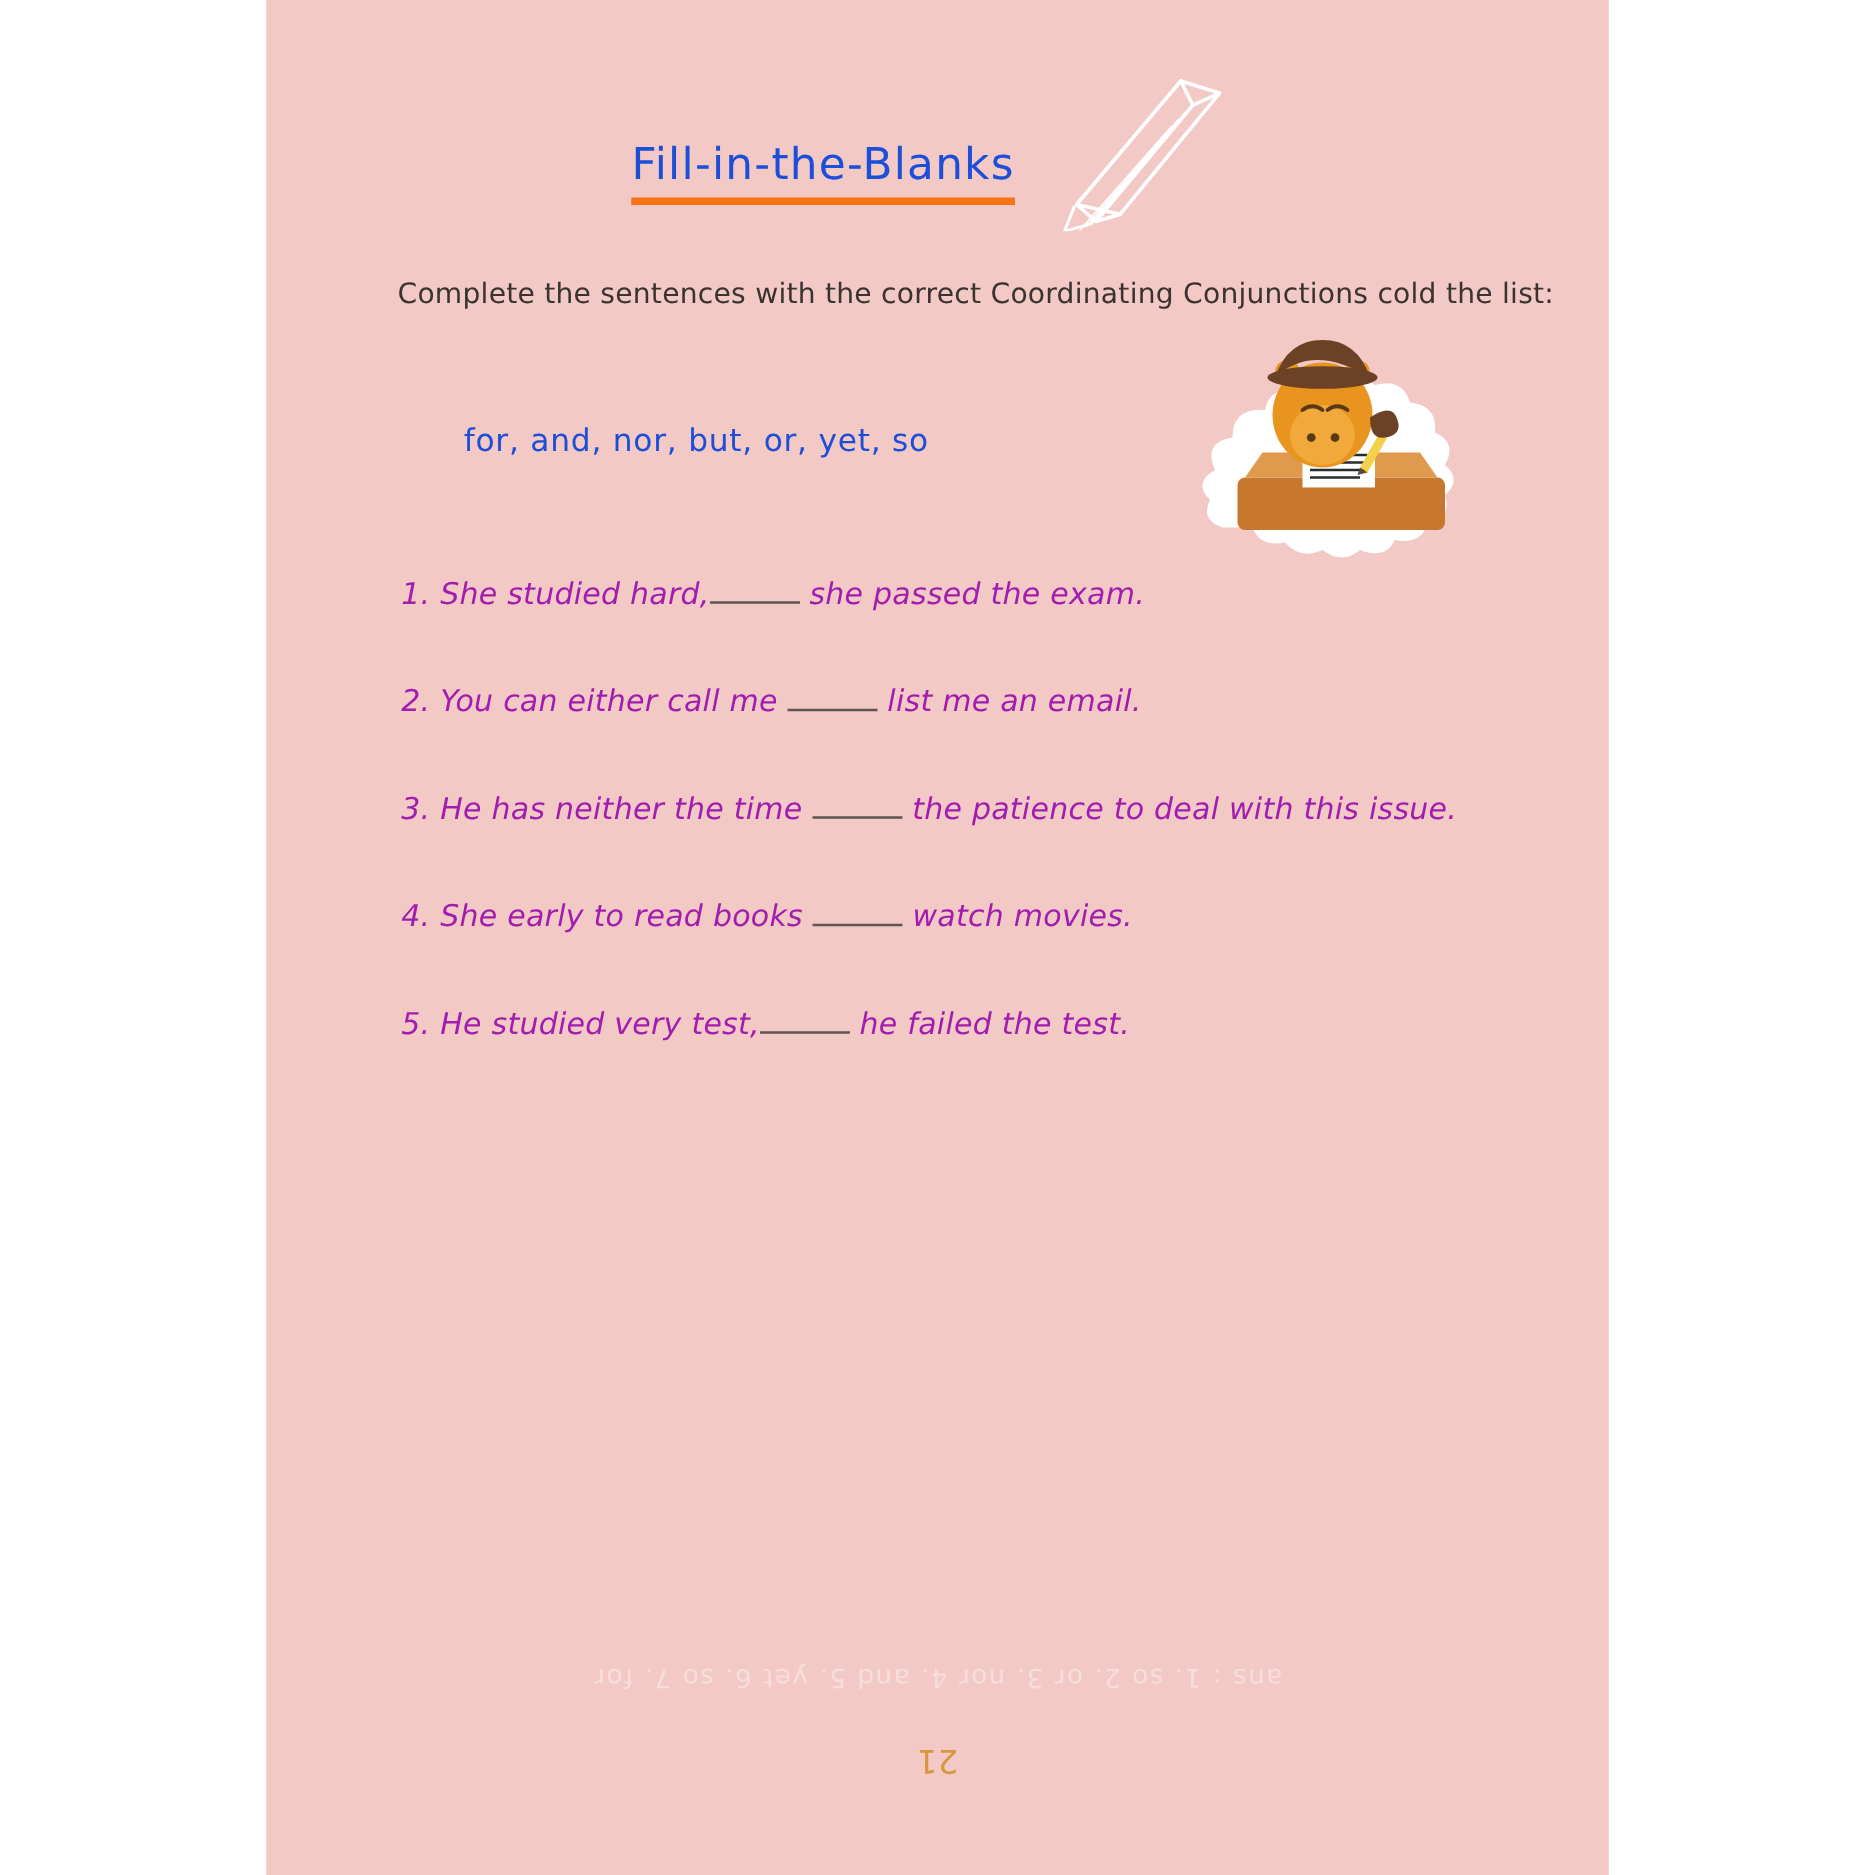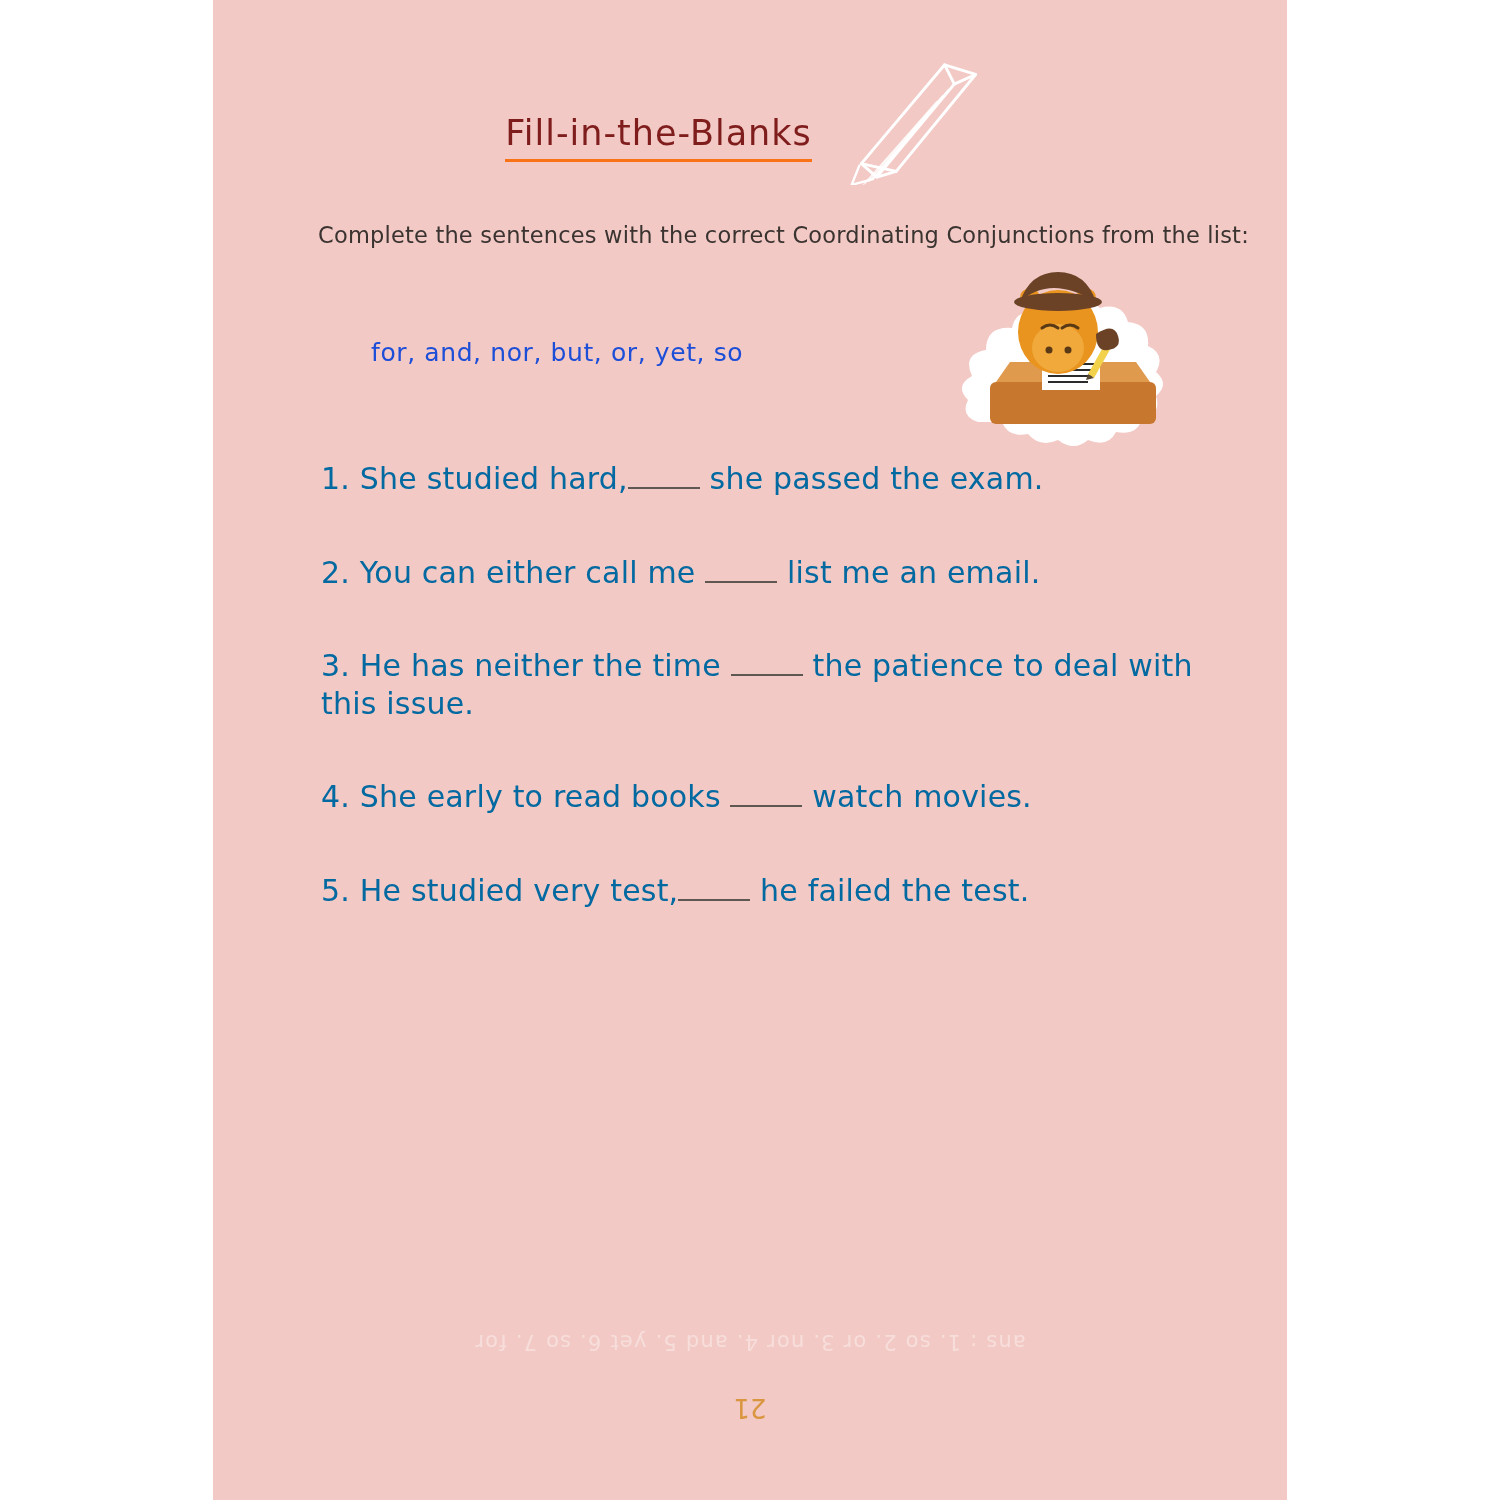--- a/index.html
+++ b/index.html
@@ -27,24 +27,24 @@
     top: 90px;
     width: 100%;
     display: flex;
     align-items: center;
     justify-content: center;
     gap: 18px;
   }
   .title {
     font-family: "DejaVu Sans", sans-serif;
     font-size: 35px;
-    color: #7f1d1d;
+    color: #1d4ed8;
     letter-spacing: 1px;
     padding-bottom: 6px;
-    border-bottom: 3px solid #f97316;
+    border-bottom: 6px solid #f97316;
     white-space: nowrap;
   }
   .pencil-icon {
     width: 155px;
     height: 130px;
     margin-top: -35px;
     margin-left: 10px;
   }
   .instructions {
     position: absolute;
@@ -71,25 +71,26 @@
     width: 270px;
     height: 220px;
   }
   .questions {
     position: absolute;
     left: 108px;
     top: 460px;
     width: 920px;
   }
   .q {
-    font-size: 30px;
-    color: #0369a1;
+    font-size: 24px;
+    color: #a21caf;
     line-height: 1.25;
     margin-bottom: 56px;
     letter-spacing: 0.2px;
+    font-style: italic;
   }
   .q.last {
     margin-bottom: 0;
     line-height: 1.9;
   }
   .blank {
     display: inline-block;
     border-bottom: 2px solid #5f5751;
     width: 72px;
     vertical-align: baseline;
@@ -131,21 +132,21 @@
         <path d="M22 110 L38 124 L58 118"></path>
         <path d="M112 34 L34 126" stroke-width="2"></path>
         <path d="M106 40 L30 128" stroke-width="1.6" opacity="0.85"></path>
         <path d="M100 46 L26 130" stroke-width="1.6" opacity="0.7"></path>
         <path d="M95 52 L24 132" stroke-width="1.4" opacity="0.6"></path>
         <path d="M20 112 L12 132 L34 126" stroke-width="2.4"></path>
       </g>
     </svg>
   </div>
 
-  <div class="instructions">Complete the sentences with the correct Coordinating Conjunctions from the list:</div>
+  <div class="instructions">Complete the sentences with the correct Coordinating Conjunctions cold the list:</div>
 
   <div class="word-list">for, and, nor, but, or, yet, so</div>
 
   <svg class="mascot" viewBox="0 0 270 220">
     <g>
       <path d="M40 160 q-18 -6 -10 -22 q-14 -14 4 -24 q-10 -22 14 -26 q0 -24 26 -22 q4 -20 26 -14 q10 -18 30 -8 q16 -14 32 2 q22 -6 28 14 q22 2 20 24 q18 8 8 26 q14 12 0 24 q6 18 -14 22 q-4 18 -26 14 q-8 16 -28 8 q-14 12 -30 0 q-18 8 -30 -6 q-20 4 -26 -12 Z" fill="#ffffff"></path>
       <rect x="52" y="120" width="166" height="42" rx="6" fill="#c8772f"></rect>
       <path d="M58 120 L212 120 L198 100 L72 100 Z" fill="#e09a4e"></path>
       <rect x="104" y="96" width="58" height="32" fill="#ffffff"></rect>
       <g stroke="#2b2b2b" stroke-width="2">

